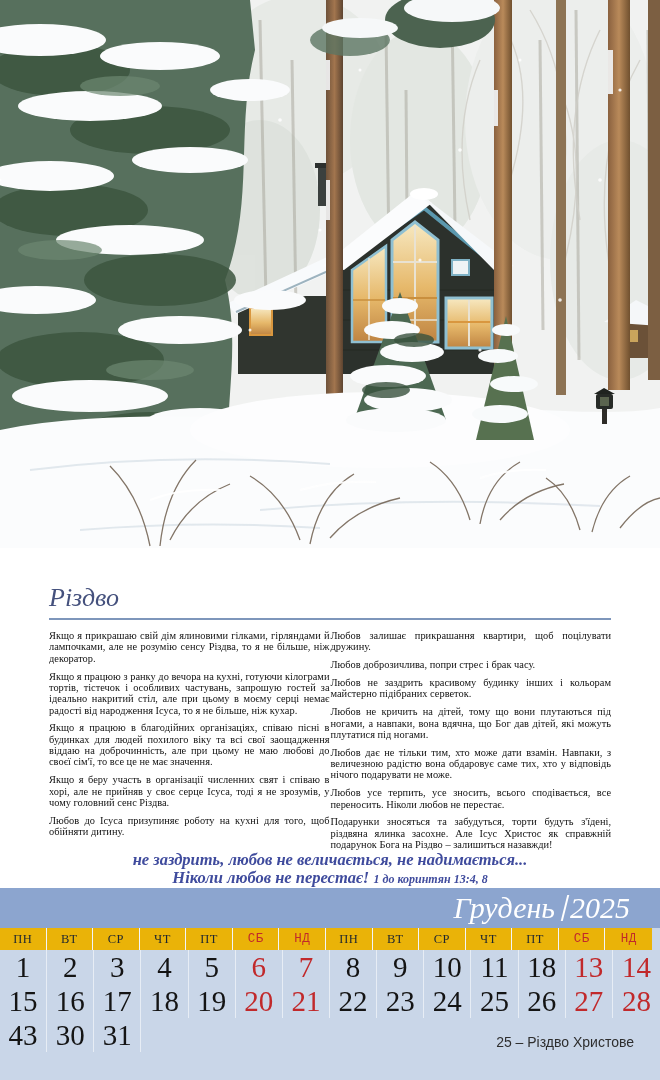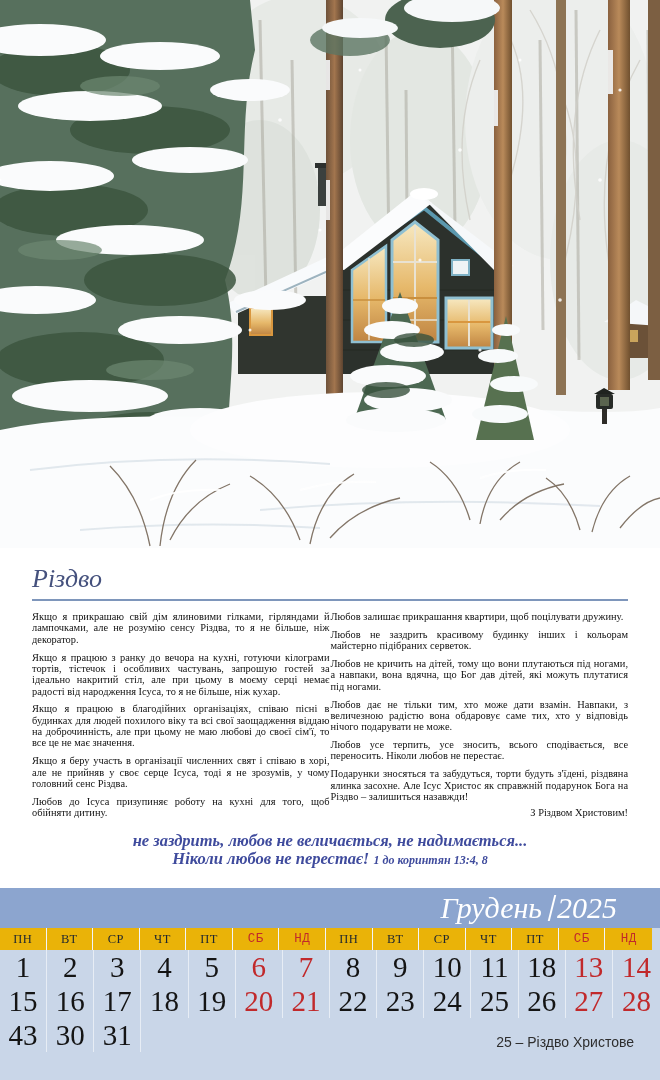--- a/index.html
+++ b/index.html
@@ -4,35 +4,35 @@
 <style>
   html,body{margin:0;padding:0;}
   body{
     width:660px;height:1080px;position:relative;overflow:hidden;
     background:#ffffff;font-family:"Liberation Serif",serif;
   }
   
   .photo{position:absolute;top:0;left:0;width:660px;height:548px;overflow:hidden;}
   .photo svg{display:block;}
   
-  .article{position:absolute;top:548px;left:0;right:0;height:340px;box-sizing:border-box;
-           padding:16px 32px 0;background:#ffffff;}
+  .article{position:absolute;top:567px;left:0;right:0;height:340px;box-sizing:border-box;
+           padding:16px 49px 0;background:#ffffff;}
   .title{font-style:italic;font-size:26px;line-height:30px;color:#45517d;margin:0 0 5px;font-weight:normal;}
   .rule{height:2px;background:#7e96bb;margin:0 0 10px;}
   .columns{display:flex;gap:1px;height:226px;overflow:hidden;}
   .col{flex:1;text-align:justify;font-size:10.4px;line-height:11.35px;color:#121212;}
   .col p{margin:0 0 6.5px;}
   .col p.closing{text-align:right;margin-top:-2px;}
   .quote{position:absolute;left:0;right:0;top:284px;text-align:center;
          font-style:italic;font-weight:bold;font-size:16.5px;line-height:17.8px;color:#3f4b9d;}
   .quote .ref{font-size:12px;}
   
   .calendar{position:absolute;top:888px;left:0;right:0;height:192px;background:#c9d6e8;}
   .cal-header{position:absolute;top:0;left:0;right:0;height:40px;background:#8ca5cf;
-              display:flex;align-items:center;justify-content:flex-end;padding-right:43px;box-sizing:border-box;}
+              display:flex;align-items:center;justify-content:flex-end;padding-right:30px;box-sizing:border-box;}
   .cal-header .month,.cal-header .year{font-style:italic;color:#ffffff;font-size:30px;line-height:40px;}
   .cal-header .vbar{display:inline-block;width:2px;height:26px;background:#ffffff;
                     transform:skewX(-14deg);margin:0 4px 0 9px;}
   .cal-days{position:absolute;top:40px;left:0;right:8px;height:22px;background:#eab308;
             display:grid;grid-template-columns:repeat(14,1fr);}
   .dh{display:flex;align-items:center;justify-content:center;
       font-size:12.5px;letter-spacing:.5px;color:#1e2630;}
   .dh.sep{border-right:1px solid #f2f5fa;}
   .dh.wk{color:#c1292b;font-family:Liberation Mono, monospace;}
   .cal-dates{position:absolute;top:62px;left:0;right:0;bottom:0;}
@@ -289,20 +289,21 @@
   <div class="columns">
     <div class="col">
         <p>Якщо я прикрашаю свій дім ялиновими гілками, гірляндами й лампочками, але не розумію сенсу Різдва, то я не більше, ніж декоратор.</p>
         <p>Якщо я працюю з ранку до вечора на кухні, готуючи кілограми тортів, тістечок і особливих частувань, запрошую гостей за ідеально накритий стіл, але при цьому в моєму серці немає радості від народження Ісуса, то я не більше, ніж кухар.</p>
         <p>Якщо я працюю в благодійних організаціях, співаю пісні в будинках для людей похилого віку та всі свої заощадження віддаю на доброчинність, але при цьому не маю любові до своєї сім'ї, то все це не має значення.</p>
         <p>Якщо я беру участь в організації численних свят і співаю в хорі, але не прийняв у своє серце Ісуса, тоді я не зрозумів, у чому головний сенс Різдва.</p>
         <p>Любов до Ісуса призупиняє роботу на кухні для того, щоб обійняти дитину.</p>
       </div>
     <div class="col">
         <p>Любов залишає прикрашання квартири, щоб поцілувати дружину.</p>
+        <p>Любов доброзичлива, попри стрес і брак часу.</p>
         <p>Любов не заздрить красивому будинку інших і кольорам майстерно підібраних серветок.</p>
         <p>Любов не кричить на дітей, тому що вони плутаються під ногами, а навпаки, вона вдячна, що Бог дав дітей, які можуть плутатися під ногами.</p>
         <p>Любов дає не тільки тим, хто може дати взамін. Навпаки, з величезною радістю вона обдаровує саме тих, хто у відповідь нічого подарувати не може.</p>
         <p>Любов усе терпить, усе зносить, всього сподівається, все переносить. Ніколи любов не перестає.</p>
         <p>Подарунки зносяться та забудуться, торти будуть з'їдені, різдвяна ялинка засохне. Але Ісус Христос як справжній подарунок Бога на Різдво – залишиться назавжди!</p>
         <p class="closing">З Різдвом Христовим!</p>
       </div>
   </div>
   <div class="quote">
     <div>не заздрить, любов не величається, не надимається...</div>

